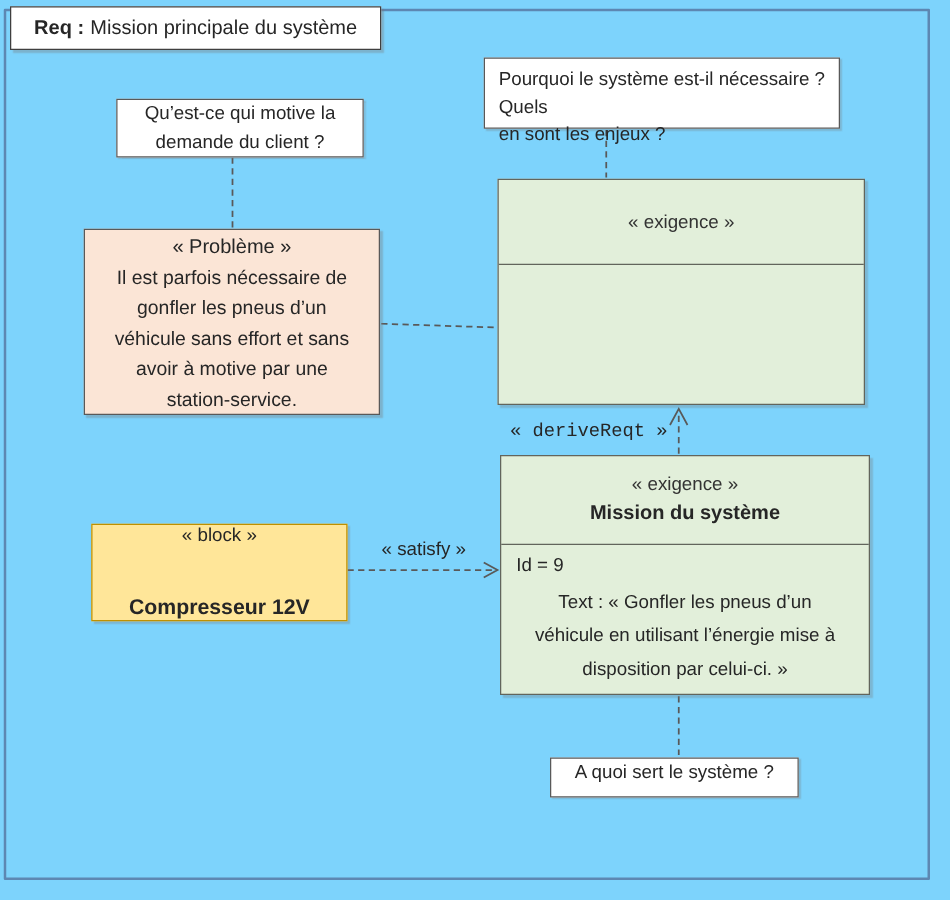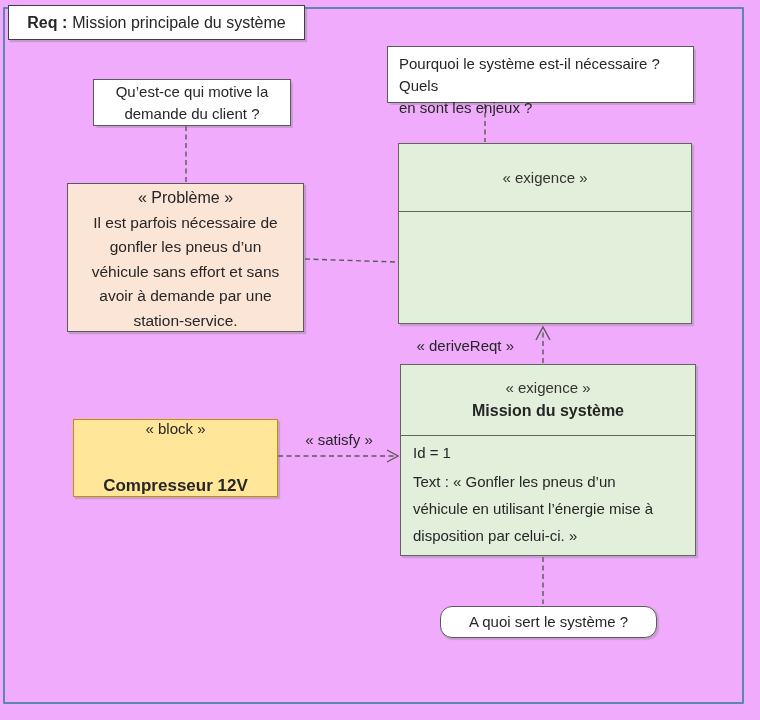--- a/index.html
+++ b/index.html
@@ -1,41 +1,41 @@
 <!DOCTYPE html>
 <html style="--frame-border: #5d87b2; --requirement-fill: #e2efda; --problem-fill: #fbe5d6; --block-fill: #ffe699; --block-border: #bf9000; --line: #595959; --text: #262626;"><head>
 <meta charset="utf-8">
 <style>
   html,body{margin:0;padding:0;background:#fff;}
   .canvas{
-    position:relative;width:760px;height:720px;background:#f0abfc;
+    position:relative;width:760px;height:720px;background:#7dd3fc;
     font-family:"Liberation Sans","DejaVu Sans",sans-serif;
     color:var(--text,#262626);overflow:hidden;
   }
   .abs{position:absolute;box-sizing:border-box;}
   .outer-frame{
     left:3px;top:7px;width:741px;height:697px;
     border:2.5px solid var(--frame-border,#5d87b2);border-radius:1px;
   }
   .diagram-title{
     left:8px;top:5px;width:297px;height:35px;background:#fff;
     border:1px solid #3f3f3f;box-shadow:2px 2px 1px rgba(120,120,120,.35);
     display:flex;align-items:center;justify-content:center;font-size:16px;
   }
   .diagram-title .req{font-weight:bold;}
   .diagram-title .rest{margin-left:5px;text-align:right;}
   .note{
     background:#fff;border:1px solid #595959;box-shadow:1.5px 1.5px 1px rgba(120,120,120,.3);
     font-size:15px;line-height:22px;color:#262626;
   }
-  .note-centered{display:flex;flex-direction:column;align-items:center;justify-content:center;text-align:center;}
+  .note-centered{display:flex;flex-direction:column;align-items:center;justify-content:space-between;text-align:center;}
   .note-motive{left:93px;top:79px;width:198px;height:47px;}
-  .note-pourquoi{left:387px;top:46px;width:307px;height:57px;padding:6px 11px;}
+  .note-pourquoi{left:387px;top:46px;width:285px;height:57px;padding:6px 11px;}
   .note-pourquoi span{display:block;}
-  .note-aquoi{left:440px;top:606px;width:217px;height:32px;border-radius:12px;}
+  .note-aquoi{left:440px;top:606px;width:199px;height:32px;}
   .probleme{
     left:67px;top:183px;width:237px;height:149px;
     background:var(--problem-fill,#fbe5d6);border:1px solid #595959;
     box-shadow:2px 2px 1px rgba(120,120,120,.35);
     text-align:center;font-size:15.5px;line-height:24.5px;padding-top:2px;
   }
   .probleme .stereo{font-size:16px;}
   .req-box{
     background:var(--requirement-fill,#e2efda);border:1px solid #62655c;
     box-shadow:2px 2px 1px rgba(120,120,120,.3);
@@ -47,33 +47,33 @@
     display:flex;flex-direction:column;justify-content:center;
   }
   .req-finalite .req-header{height:67px;}
   .req-mission .req-header{height:70px;}
   .req-stereo{font-size:15px;color:#333;line-height:22px;}
   .req-name{font-size:16px;font-weight:bold;line-height:24px;}
   .req-body{padding:5px 12px 0 12px;font-size:15px;}
   .req-id{line-height:24px;}
   .req-text{margin-top:3px;}
   .req-finalite .req-text{line-height:28px;}
-  .req-mission .req-text{line-height:27px;}
+  .req-mission .req-text{line-height:27px;text-align:center;}
   .req-text span{display:block;}
   .probleme .body-line{display:block;}
   .block-box{
     left:73px;top:419px;width:205px;height:78px;
     background:var(--block-fill,#ffe699);border:1px solid var(--block-border,#bf9000);
     box-shadow:2px 2px 1px rgba(120,120,120,.3);
     text-align:center;display:flex;flex-direction:column;justify-content:center;
   }
   .block-box .stereo{font-size:15px;line-height:24px;}
   .block-box .name{font-size:17px;font-weight:bold;line-height:26px;margin-top:32px;}
   .edge-label{font-size:15px;color:#262626;}
-  .label-derive{left:380px;top:337px;width:134px;text-align:right;}
+  .label-derive{left:400px;top:337px;width:134px;text-align:right;font-family:Liberation Mono, monospace;}
   .label-satisfy{left:293px;top:431px;width:92px;text-align:center;}
   svg.connectors{position:absolute;left:0;top:0;pointer-events:none;}
   .dash{stroke:var(--line,#595959);stroke-width:1.4;fill:none;stroke-dasharray:5 3.5;}
   .arrowhead{stroke:var(--line,#595959);stroke-width:1.4;fill:none;}
 </style>
 </head>
 <body>
 
 <div class="canvas">
 
@@ -107,37 +107,37 @@
 
   <div class="abs note note-centered note-aquoi">
     <span>A quoi sert le système ?</span>
   </div>
 
   <div class="abs probleme">
     <span class="body-line stereo">« Problème »</span>
     <span class="body-line">Il est parfois nécessaire de</span>
     <span class="body-line">gonfler les pneus d’un</span>
     <span class="body-line">véhicule sans effort et sans</span>
-    <span class="body-line">avoir à demande par une</span>
+    <span class="body-line">avoir à motive par une</span>
     <span class="body-line">station-service.</span>
   </div>
 
   <div class="abs req-box req-finalite">
     <div class="req-header">
       <div class="req-stereo">« exigence »</div>
     </div>
   </div>
 
   <div class="abs req-box req-mission">
     <div class="req-header">
       <div class="req-stereo">« exigence »</div>
       <div class="req-name">Mission du système</div>
     </div>
     <div class="req-body">
-      <div class="req-id">Id = 1</div>
+      <div class="req-id">Id = 9</div>
       <div class="req-text">
         <span>Text : « Gonfler les pneus d’un</span>
         <span>véhicule en utilisant l’énergie mise à</span>
         <span>disposition par celui-ci. »</span>
       </div>
     </div>
   </div>
 
   <div class="abs block-box">
     <div class="stereo">« block »</div>

